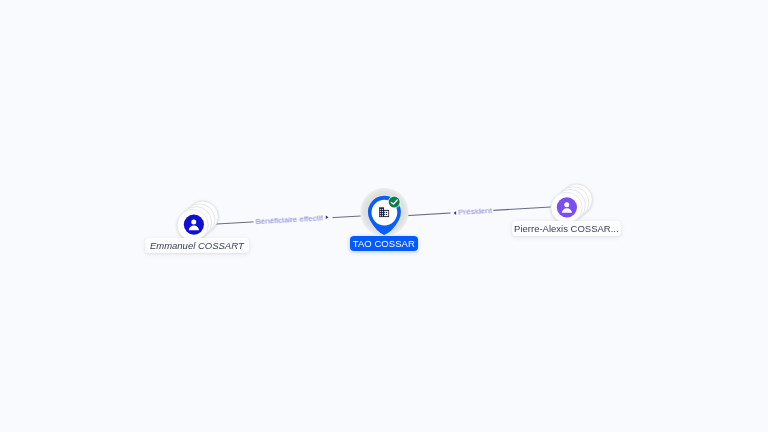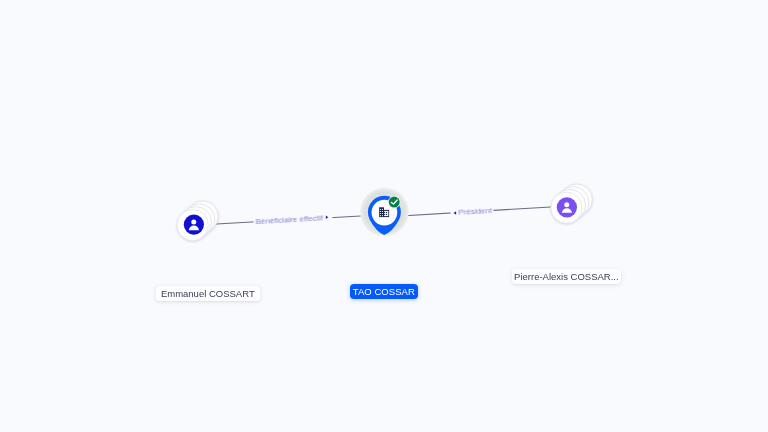--- a/index.html
+++ b/index.html
@@ -7,21 +7,21 @@
        font-family:"Liberation Sans",sans-serif;-webkit-font-smoothing:antialiased;}
   #graph{position:relative;width:768px;height:432px;background:#f9fafd;overflow:hidden;}
   svg.layer{position:absolute;left:0;top:0;width:768px;height:432px;overflow:visible;}
   .edge-label{position:absolute;white-space:nowrap;font-size:8px;
        color:#8484d2;transform-origin:0 50%;background:#f9fafd;
        padding:1.5px 2px;line-height:9px;}
   .edge-label.dir-right{padding-right:9.3px;}
   .edge-label.dir-left{padding-left:7.7px;padding-right:1.5px;}
   .chip{position:absolute;white-space:nowrap;border-radius:4px;font-size:9.5px;
         line-height:16.4px;height:14.8px;text-align:center;box-sizing:border-box;
-        overflow:hidden;transform:translateZ(0);margin-top:48px;}
+        overflow:hidden;transform:translateZ(0);}
   .chip-plain{background:#fdfdff;color:#3b4055;
         box-shadow:0 1px 3px rgba(70,80,120,.11),0 1px 6px rgba(70,80,120,.07);}
   .chip-sel{background:#065afa;color:#fff;letter-spacing:.05px;
         box-shadow:0 1px 4px rgba(6,90,250,.30);}
 </style>
 </head>
 <body>
 
 <div id="graph">
 
@@ -52,21 +52,21 @@
       <circle cx="199.3" cy="219.4" r="15.6" fill="#fefeff" stroke="#dcdee2" stroke-width=".75"></circle>
       <circle cx="196.0" cy="222.2" r="15.6" fill="#fefeff" stroke="#dcdee2" stroke-width=".75"></circle>
       <circle cx="192.7" cy="225.0" r="15.6" fill="#fefeff" stroke="#e1e3e7" stroke-width=".75"></circle>
     </g>
     <g>
       <circle cx="193.9" cy="224.6" r="10.1" fill="#1010d2"></circle>
       <circle cx="193.75" cy="222.1" r="2.5" fill="#ffffff"></circle>
       <path d="M188.85,230.15 a5.05,4.55 0 0 1 10.1,0 z" fill="#ffffff"></path>
     </g>
   </svg>
-  <div class="chip chip-plain" style="left:156px;top:238.3px;width:103.6px;">Emmanuel COSSART</div>
+  <div class="chip chip-plain" style="left:145px;top:238.3px;width:103.6px;font-style:italic;">Emmanuel COSSART</div>
 
   <svg class="layer" viewBox="0 0 768 432">
     <defs>
       <radialGradient id="haloGrad" cx="50%" cy="50%" r="50%">
         <stop offset="0%" stop-color="#dcdfde"></stop>
         <stop offset="82%" stop-color="#dee1e0"></stop>
         <stop offset="100%" stop-color="#eef0f1"></stop>
       </radialGradient>
     </defs>
     <circle cx="384.4" cy="212.0" r="24.3" fill="url(#haloGrad)"></circle>

